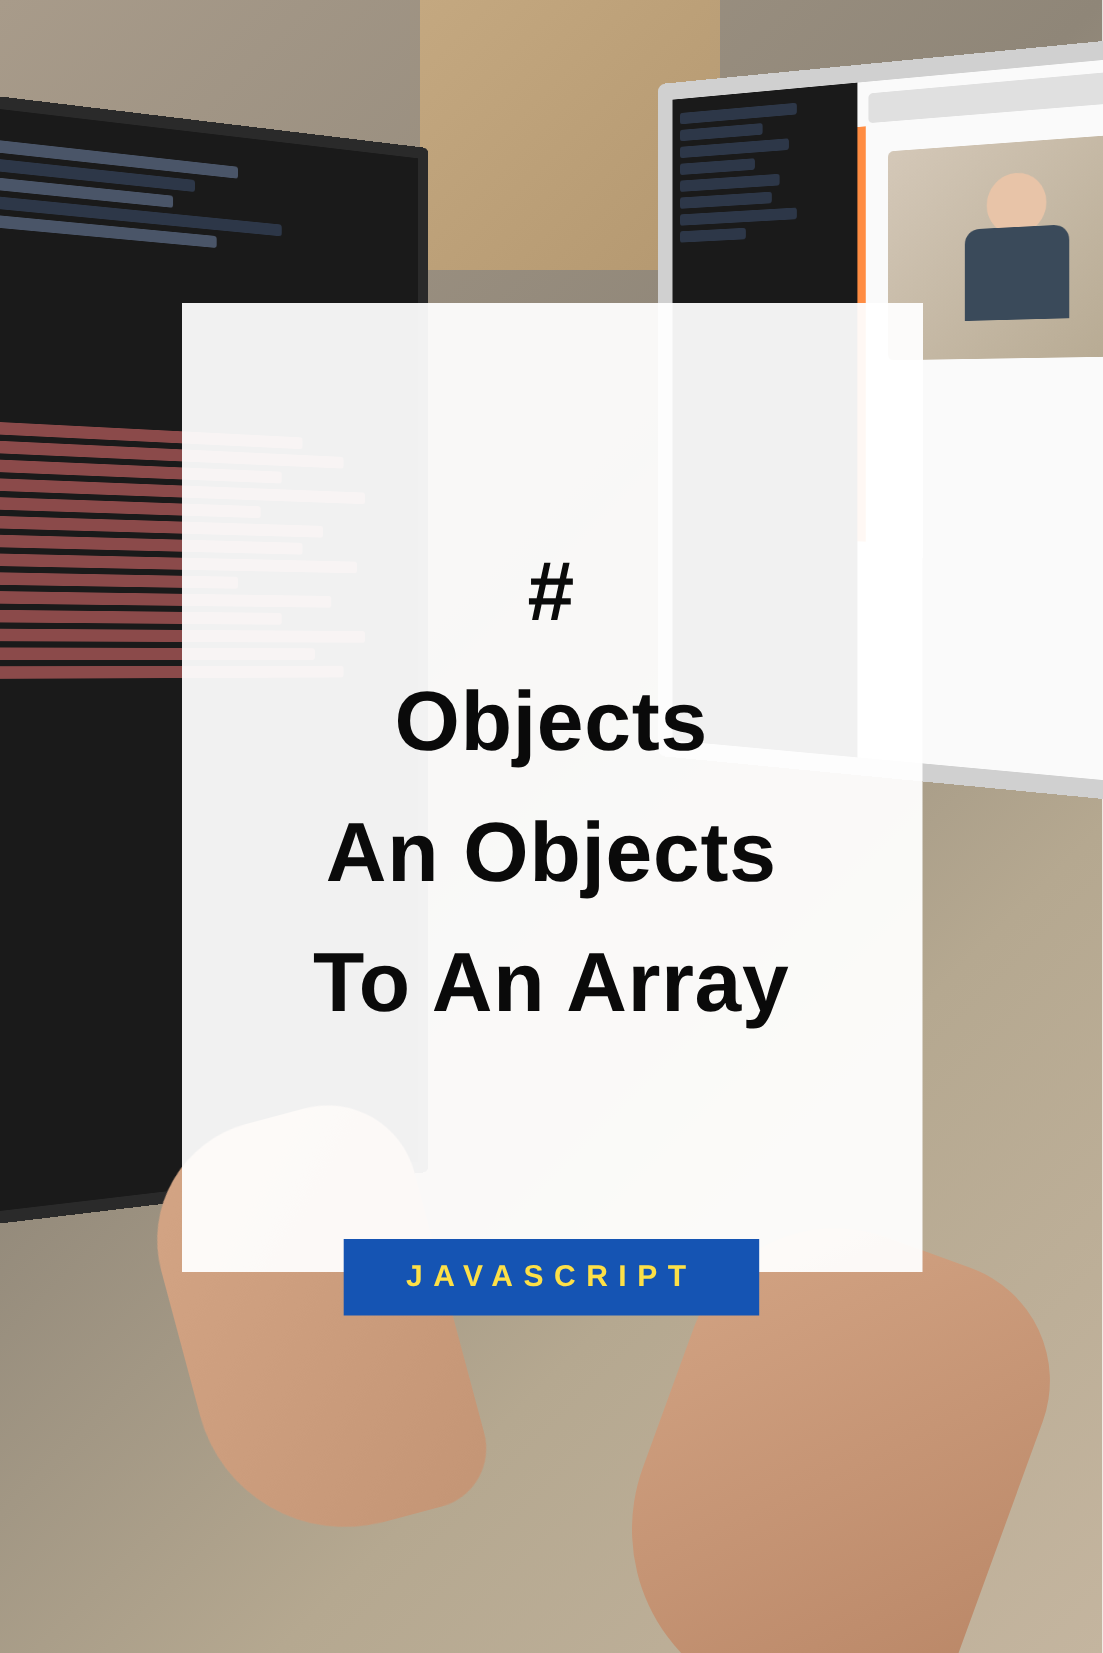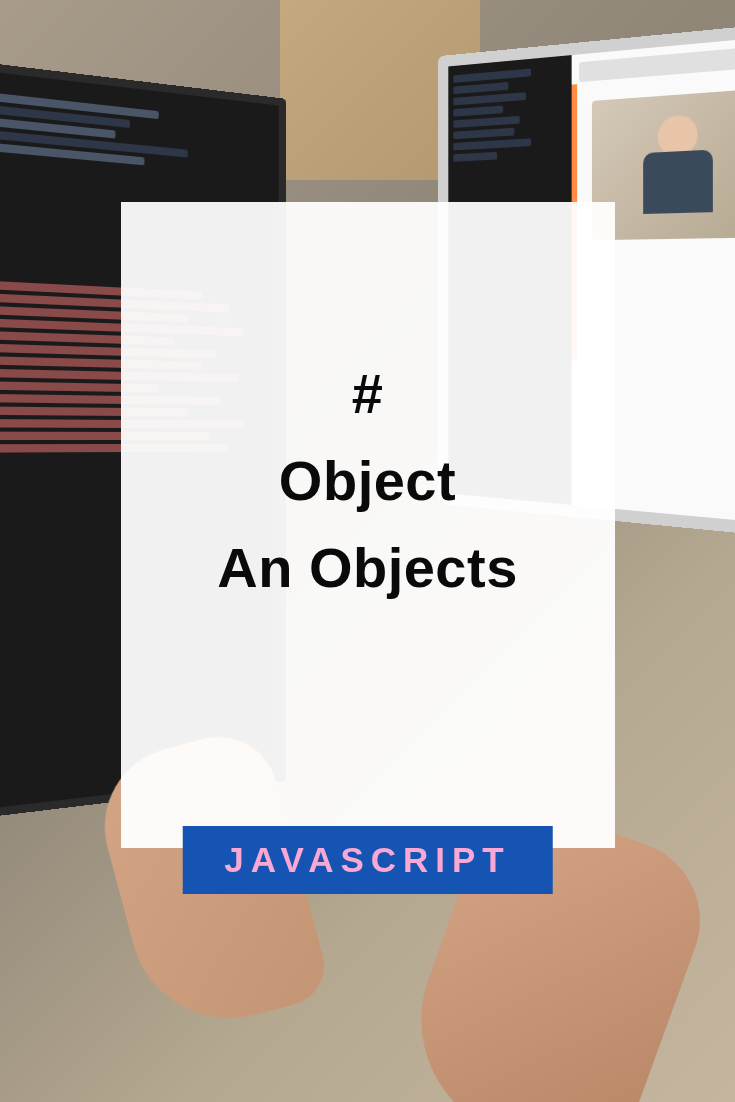--- a/index.html
+++ b/index.html
@@ -180,22 +180,22 @@
     text-align: center;
     line-height: 1.55;
     letter-spacing: 0.5px;
   }
   .badge {
     position: absolute;
     top: 826px;
     left: 50%;
     transform: translateX(-50%);
     background: #1554b3;
-    color: #f9a8d4;
-    font-size: 35px;
+    color: #fde047;
+    font-size: 20px;
     font-weight: 600;
     letter-spacing: 7px;
     padding: 14px 42px;
     text-align: center;
   }
 </style>
 </head>
 <body>
 
 <div class="background">
@@ -251,21 +251,21 @@
     </div>
 
     <div class="hand-left"></div>
     <div class="hand-right"></div>
   </div>
 </div>
 
 <div class="card">
   <div class="title">
     <span>#</span><br>
-    <span>Object</span><br>
+    <span>Objects</span><br>
     <span>An Objects</span><br>
-    <br>
+    <span>To An Array</span><br>
   </div>
 </div>
 
 <div class="badge">
   <span>JAVASCRIPT</span>
 </div>
 
 </body></html>

